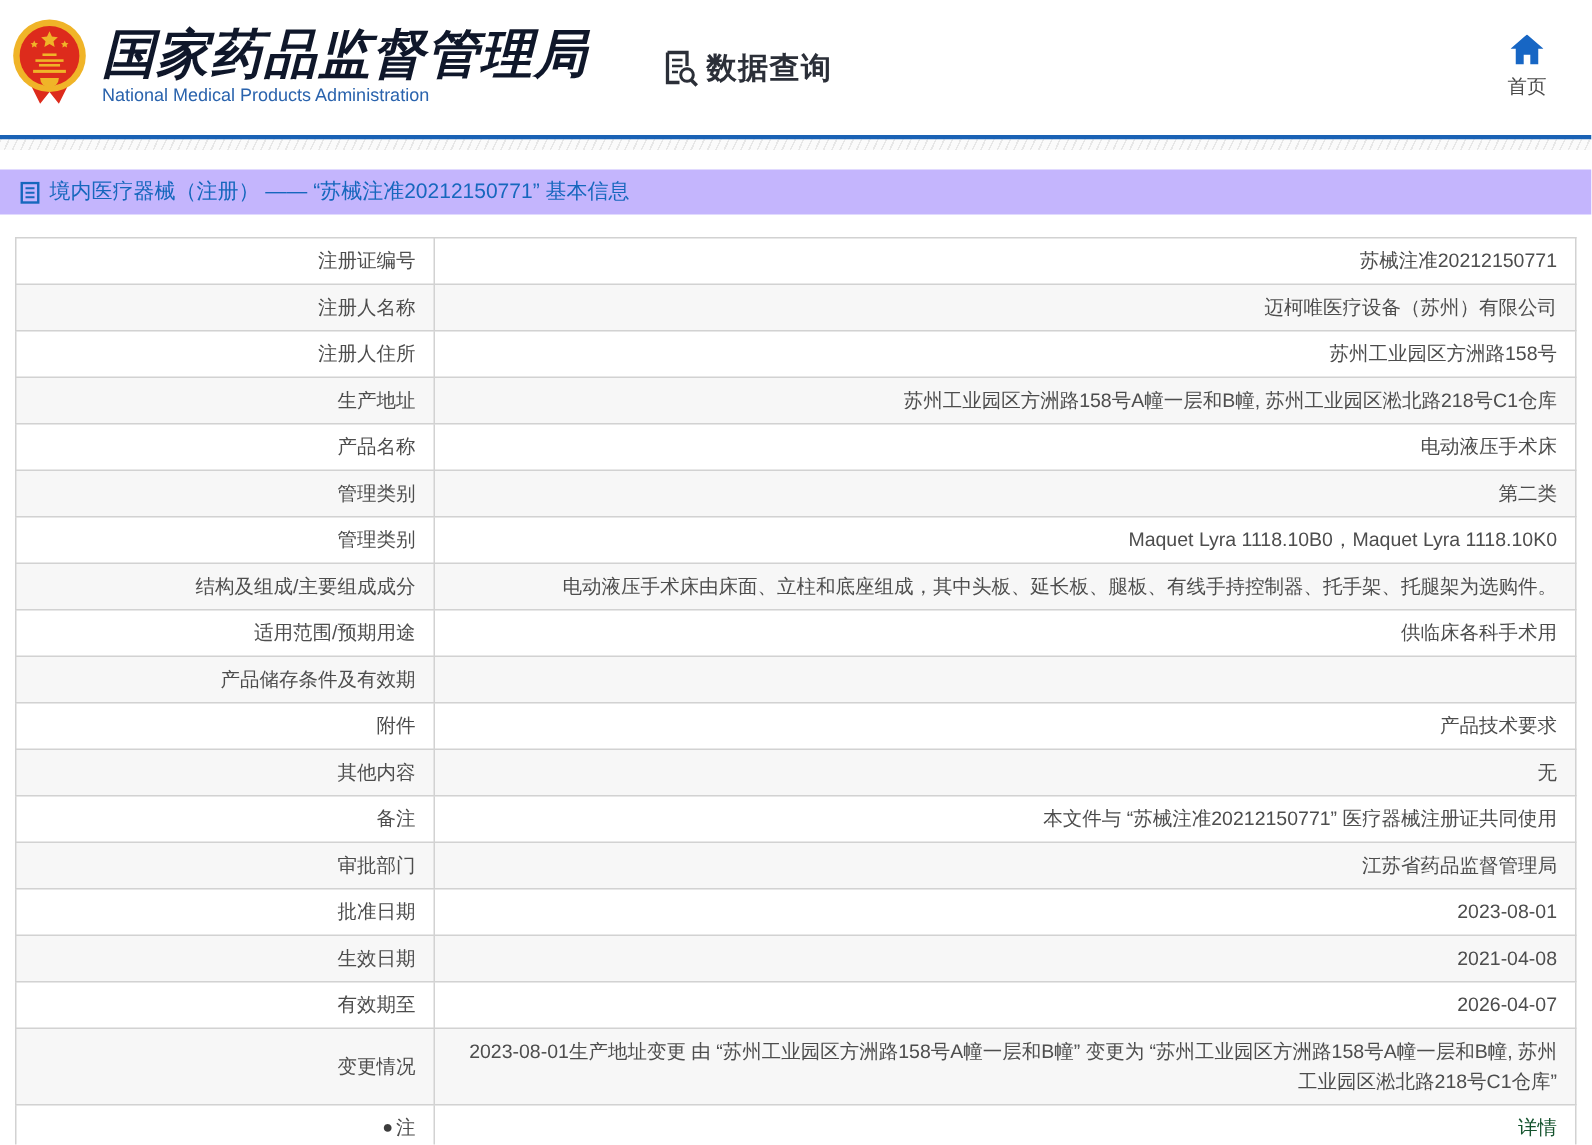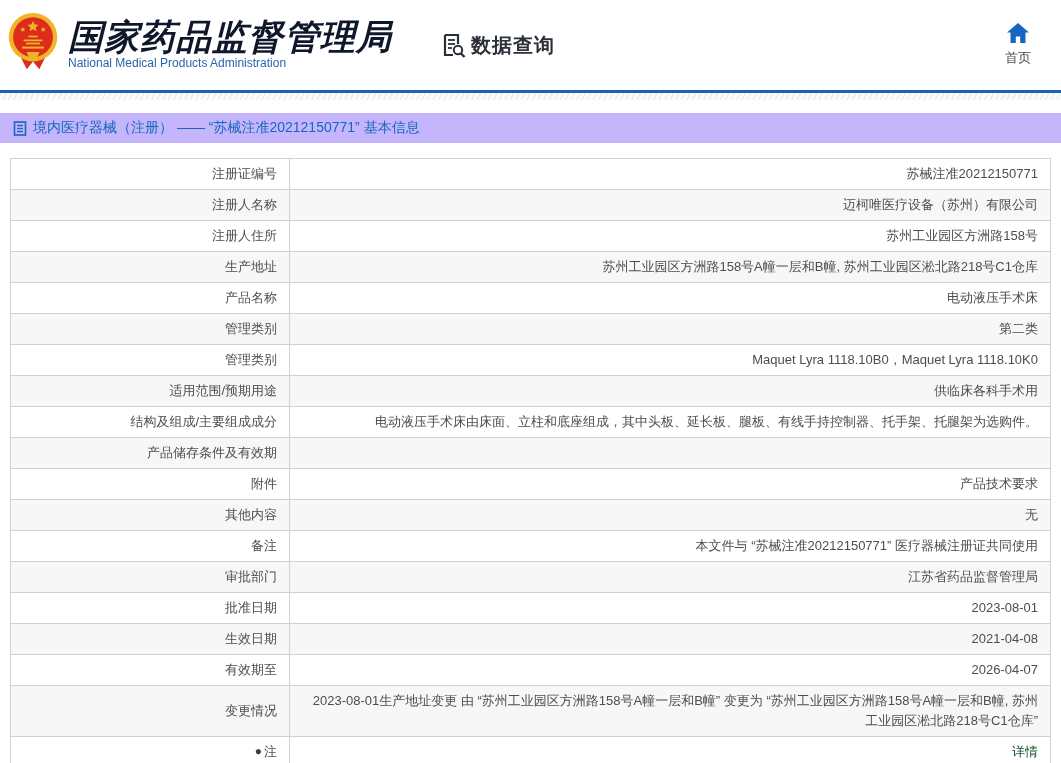--- a/index.html
+++ b/index.html
@@ -207,26 +207,26 @@
       </tr>
       <tr>
         <th>管理类别</th>
         <td>第二类</td>
       </tr>
       <tr>
         <th>管理类别</th>
         <td>Maquet Lyra 1118.10B0，Maquet Lyra 1118.10K0</td>
       </tr>
       <tr>
+        <th>结构及组成/主要组成成分</th>
+        <td>电动液压手术床由床面、立柱和底座组成，其中头板、延长板、腿板、有线手持控制器、托手架、托腿架为选购件。</td>
+      </tr>
+      <tr>
         <th>适用范围/预期用途</th>
         <td>供临床各科手术用</td>
-      </tr>
-      <tr>
-        <th>结构及组成/主要组成成分</th>
-        <td>电动液压手术床由床面、立柱和底座组成，其中头板、延长板、腿板、有线手持控制器、托手架、托腿架为选购件。</td>
       </tr>
       <tr>
         <th>产品储存条件及有效期</th>
         <td></td>
       </tr>
       <tr>
         <th>附件</th>
         <td>产品技术要求</td>
       </tr>
       <tr>

